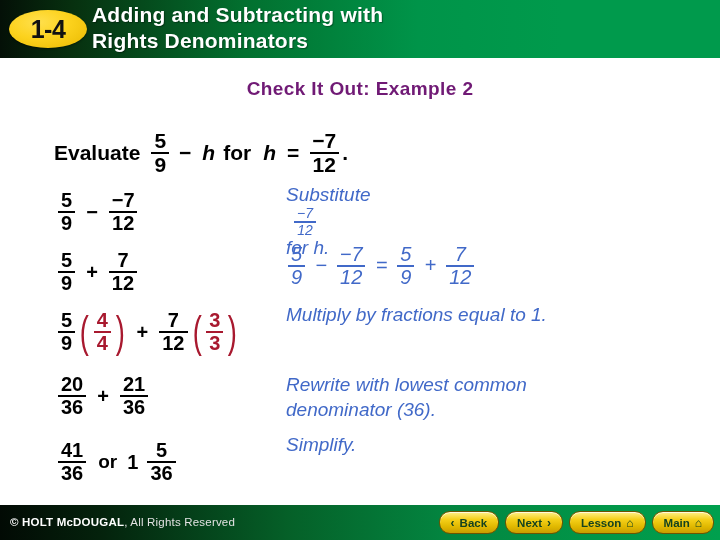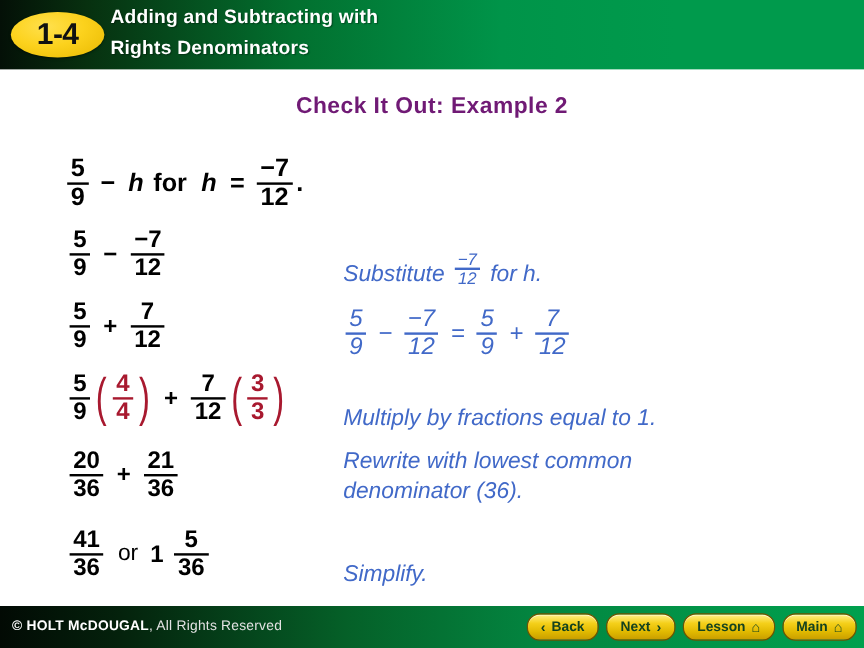--- a/index.html
+++ b/index.html
@@ -41,21 +41,21 @@
     color: #111111;
     letter-spacing: -0.5px;
     line-height: 1;
     text-align: right;
   }
   .header-title {
     position: absolute;
     left: 92px; top: 2px;
     width: 600px;
     color: #ffffff;
-    font-size: 16px;
+    font-size: 21px;
     font-weight: bold;
     line-height: 26px;
     letter-spacing: 0.2px;
     text-shadow: 1px 1px 1px rgba(0,0,0,.35);
   }
   .header-title div { white-space: nowrap; }
 
   
   .slide {
     position: absolute;
@@ -113,21 +113,21 @@
     position: absolute;
     left: 56px; top: 0;
     display: flex;
     align-items: center;
     font-size: 20px;
     font-weight: bold;
     color: #000000;
     height: 56px;
   }
   .work-left .op { margin: 0 9px; font-weight: bold; }
-  .work-left .or-word { font-weight: normal; margin: 0 10px; font-size: 19px; }
+  .work-left .or-word { font-weight: bold; margin: 0 10px; font-size: 19px; }
   .work-left .whole { margin-right: 7px; }
 
   .paren-group {
     display: inline-flex;
     align-items: center;
     color: #a8192f;
   }
   .paren {
     font-size: 44px;
     font-weight: 500;
@@ -136,24 +136,25 @@
     transform: scaleX(0.62);
     display: inline-block;
   }
   .paren-group .frac { color: #a8192f; font-size: 20px; }
 
   .work-right {
     position: absolute;
     left: 286px; top: 0;
     height: 56px;
     display: flex;
-    align-items: flex-end;
+    align-items: flex-start;
     color: #4169c8;
     font-size: 19px;
     font-style: italic;
+    flex-direction: column;
   }
   .work-right.two-line {
     display: block;
     line-height: 25px;
     padding-top: 4px;
     width: 400px;
   }
   .work-right .small-frac {
     font-size: 14px;
     margin: 0 6px;
@@ -221,20 +222,21 @@
     <div>Adding and Subtracting with</div>
     <div>Rights Denominators</div>
   </div>
 </div>
 
 <div class="slide">
 
   <div class="example-title">Check It Out: Example 2</div>
 
   <div class="evaluate-line">
+    <span class="word">Evaluate</span>
     <span class="frac">
       <span class="num">5</span>
       <span class="den">9</span>
     </span>
     <span class="op">−</span>
     <span class="var">h</span>
     <span class="word" style="margin-left:5px;">for</span>
     <span class="var">h</span>
     <span class="op">=</span>
     <span class="frac">

